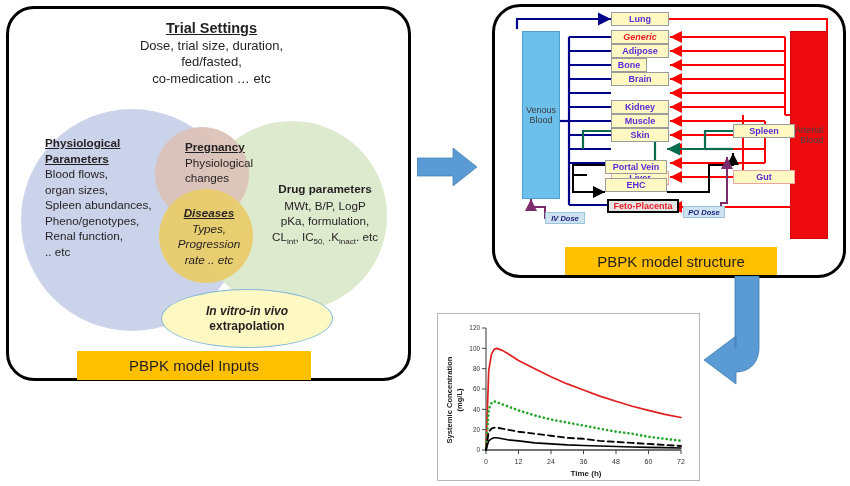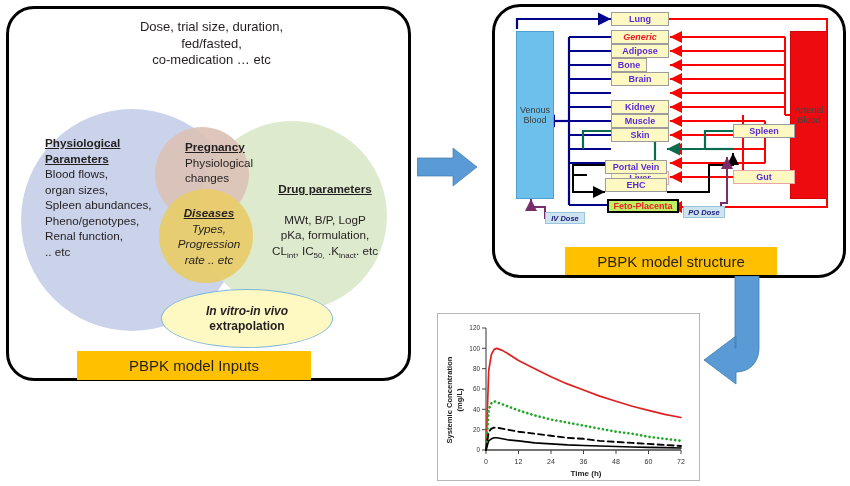--- a/index.html
+++ b/index.html
@@ -25,21 +25,21 @@
   #circle-diseases{left:150px;top:180px;width:94px;height:94px;background:#E8CC6A;opacity:.95;}
   #ellipse-ivive{position:absolute;left:152px;top:280px;width:170px;height:57px;border-radius:50%;
                  background:#fef9c3;border:1px solid #7fb6da;display:flex;align-items:center;
                  justify-content:center;text-align:center;font-size:12px;font-weight:bold;line-height:1.25;}
   #ellipse-ivive .ital{font-style:italic;}
 
   .blk{position:absolute;font-size:11.7px;line-height:1.33;}
   #physiological-text{left:36px;top:126px;width:150px;}
   #physiological-text .hd{font-weight:bold;text-decoration:underline;display:block;}
   #drug-text{left:246px;top:172px;width:140px;text-align:center;}
-  #drug-text .hd{font-weight:bold;text-decoration:underline;display:block;margin-bottom:15px;}
+  #drug-text .hd{font-weight:bold;display:block;margin-bottom:1px;}
   #pregnancy-text{left:176px;top:130px;width:80px;text-align:left;}
   #pregnancy-text .hd{font-weight:bold;text-decoration:underline;display:block;}
   #diseases-text{left:160px;top:196px;width:80px;text-align:center;font-style:italic;}
   #diseases-text .hd{font-weight:bold;text-decoration:underline;display:block;}
   sub{font-size:8px;}
 
   #banner-inputs{left:68px;top:342px;width:234px;height:29px;font-size:15px;}
 
   
   #arrow-to-structure{position:absolute;left:417px;top:146px;width:62px;height:42px;}
@@ -47,21 +47,21 @@
   
   #right-panel{left:492px;top:4px;width:354px;height:274px;}
 
   #structure-canvas{position:absolute;left:0;top:0;width:354px;height:274px;}
 
   .organ{position:absolute;border:1px solid #9c9c9c;background:#fef9c3;color:#5B2BD6;
          font-size:9px;font-weight:bold;display:flex;align-items:center;justify-content:center;
          box-sizing:border-box;}
   .organ.generic{color:#ED1C24;font-style:italic;}
   .organ.liver,.organ.gut{border-color:#E8A6A6;margin-top:28px;}
-  .organ.feto{border:2px solid #000;background:#bef264;color:#ED1C24;}
+  .organ.feto{border:2px solid #000;background:#e5e5e5;color:#ED1C24;}
   .bloodbox{position:absolute;display:flex;align-items:center;justify-content:center;text-align:center;
             font-size:9px;color:#3a3a3a;line-height:1.15;box-sizing:border-box;}
   #venous-blood{background:#6EC0EC;border:1px solid #4f9fd0;}
   #arterial-blood{background:#EE0B10;border:1px solid #d00509;color:#444;}
   .dosebox{position:absolute;background:#CDE4F0;border:1px solid #9dc4da;color:#1a1a7a;
            font-size:7.5px;font-style:italic;font-weight:bold;display:flex;align-items:center;
            justify-content:center;box-sizing:border-box;}
 
   #banner-structure{left:70px;top:240px;width:212px;height:28px;font-size:15px;}
 
@@ -72,20 +72,21 @@
   #predictions-panel{position:absolute;left:437px;top:313px;width:263px;height:168px;
                      border:1px solid #b6b6b6;background:#fff;box-sizing:border-box;}
   #chart-svg{position:absolute;left:0;top:0;width:263px;height:168px;}
 </style>
 </head>
 <body>
 
 <div class="panel" id="left-panel">
 
   <div id="trial-settings">
+    <div class="ts-title">Trial Settings</div>
     <div class="ts-body">Dose, trial size, duration,</div>
     <div class="ts-body">fed/fasted,</div>
     <div class="ts-body">co-medication  … etc</div>
   </div>
 
   <div class="circle" id="circle-physiological"></div>
   <div class="circle" id="circle-drug"></div>
   <div class="circle" id="circle-pregnancy"></div>
   <div class="circle" id="circle-diseases"></div>
 
@@ -217,28 +218,28 @@
     </g>
 
     <g stroke="#7B2D6B" stroke-width="2" fill="none">
 
       <path d="M50,212 L50,200 L36,200 L36,192" marker-end="url(#mp)"></path>
 
       <path d="M226,206 L226,196 L232,196 L232,150" marker-end="url(#mp)"></path>
     </g>
   </svg>
 
-  <div class="bloodbox" id="venous-blood" style="left:21px;top:24px;width:38px;height:168px;">
+  <div class="bloodbox" id="venous-blood" style="left:27px;top:24px;width:38px;height:168px;">
     <div>
       <span>Venous</span><br>
       <span>Blood</span>
     </div>
   </div>
 
-  <div class="bloodbox" id="arterial-blood" style="left:295px;top:24px;width:38px;height:168px;">
+  <div class="bloodbox" id="arterial-blood" style="left:295px;top:24px;width:38px;height:208px;text-align:right;">
     <div>
       <span>Arterial</span><br>
       <span>Blood</span>
     </div>
   </div>
 
   <div class="organ" style="left:116px;top:5px;width:58px;height:14px;">Lung</div>
   <div class="organ generic" style="left:116px;top:23px;width:58px;height:14px;">Generic</div>
   <div class="organ" style="left:116px;top:37px;width:58px;height:14px;">Adipose</div>
   <div class="organ" style="left:116px;top:51px;width:36px;height:14px;">Bone</div>

